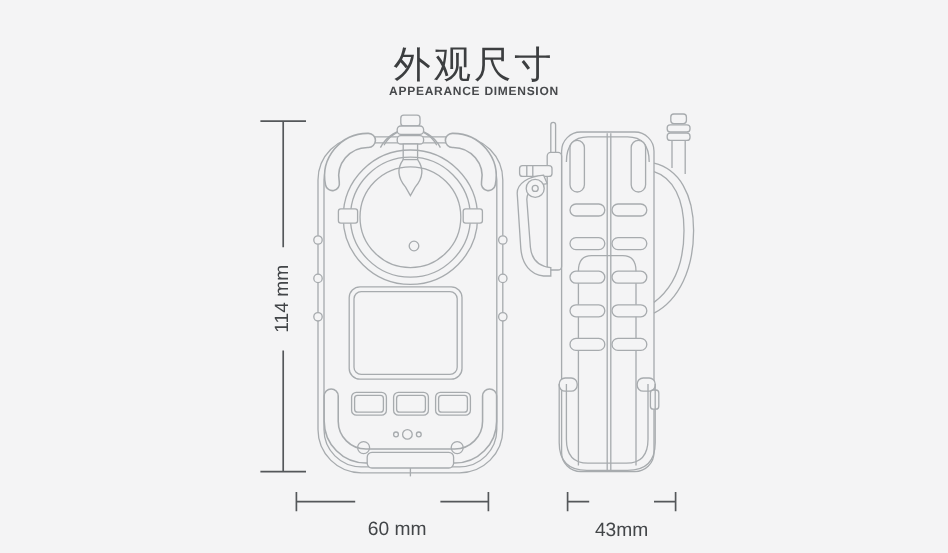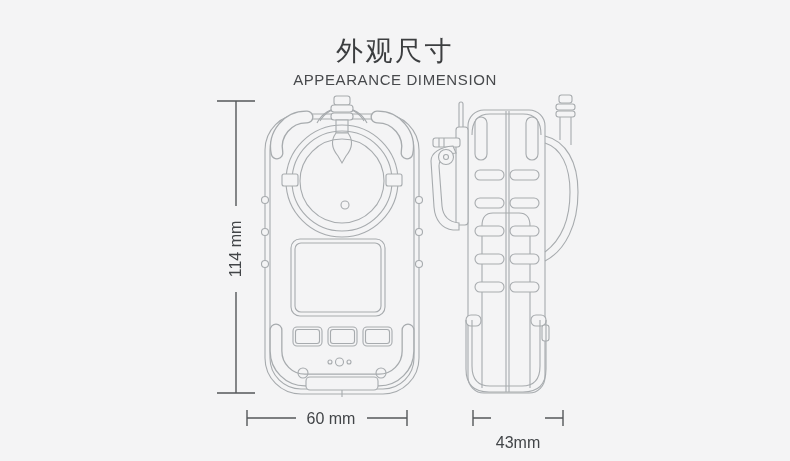--- a/index.html
+++ b/index.html
@@ -3,34 +3,34 @@
 <meta charset="utf-8">
 <style>
   html,body{margin:0;padding:0;background:#e9e9ea;}
   .stage{
     position:relative;width:790px;height:461px;overflow:hidden;
     background:var(--background,#f4f4f5);
     font-family:"Liberation Sans","DejaVu Sans",sans-serif;
   }
   .title{
     position:absolute;left:0;top:33px;width:100%;text-align:center;
-    font-size:27px;font-weight:300;letter-spacing:2.5px;
+    font-size:31px;font-weight:300;letter-spacing:2.5px;
     color:var(--title-text,#3c3e40);
   }
   .subtitle{
     position:absolute;left:0;top:71px;width:100%;text-align:center;
-    font-size:15px;font-weight:400;letter-spacing:.6px;
+    font-size:10px;font-weight:700;letter-spacing:.6px;
     color:var(--subtitle-text,#47494c);
   }
   .dim-label{
     position:absolute;white-space:nowrap;
     font-size:16px;color:var(--dimension-text,#424548);
   }
   #height-label{left:236px;top:249px;transform:translate(-50%,-50%) rotate(-90deg);}
-  #width-label{left:331px;top:419px;transform:translate(-50%,-50%);}
+  #width-label{left:331px;top:442px;transform:translate(-50%,-50%);}
   #depth-label{left:518px;top:443px;transform:translate(-50%,-50%);}
   svg{position:absolute;left:0;top:0;}
   .ln{fill:none;stroke:var(--drawing-line,#a7abae);stroke-width:1.1;}
   .lnf{fill:var(--background,#f4f4f5);stroke:var(--drawing-line,#a7abae);stroke-width:1.1;}
   .hook{fill:none;stroke:var(--drawing-line,#a7abae);stroke-width:13;stroke-linecap:round;}
   .hook-in{fill:none;stroke:var(--background,#f4f4f5);stroke-width:10.4;stroke-linecap:round;}
   .dim{fill:none;stroke:var(--dimension-line,#54575a);stroke-width:1.4;}
 </style>
 </head>
 <body>

